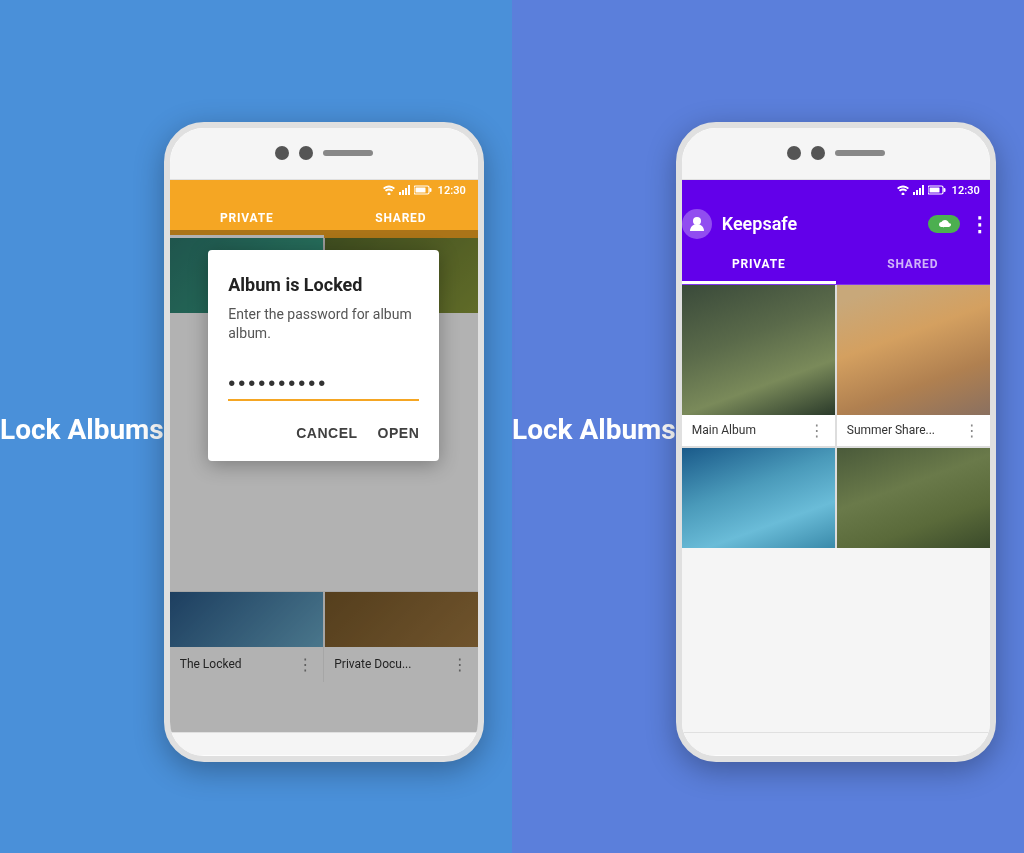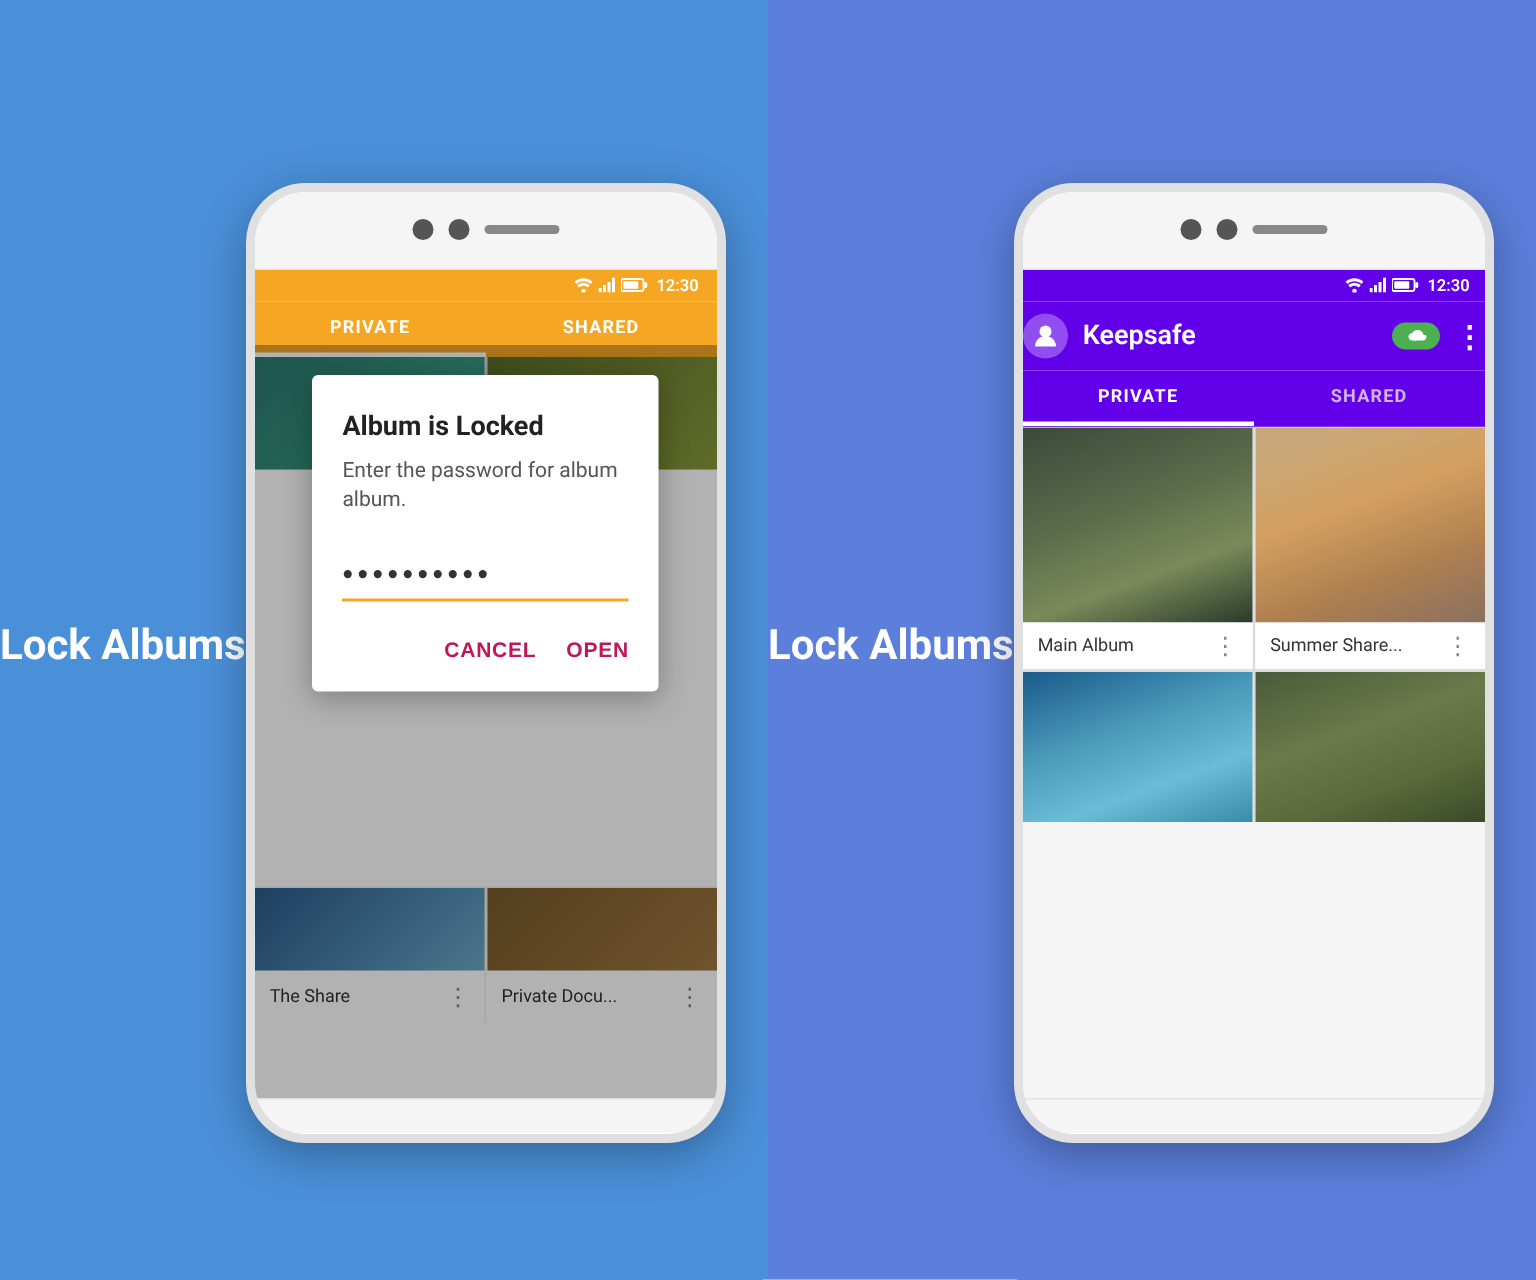--- a/index.html
+++ b/index.html
@@ -192,21 +192,21 @@
     .dialog-actions {
       display: flex;
       justify-content: flex-end;
       gap: 20px;
     }
 
     .dialog-btn {
       font-size: 14px;
       font-weight: 700;
       letter-spacing: 0.5px;
-      color: #be185d;
+      color: #404040;
       cursor: pointer;
       background: none;
       border: none;
       padding: 4px 0;
     }
 
     .three-dots {
       color: #888;
       font-size: 16px;
       cursor: pointer;
@@ -388,21 +388,21 @@
         </div>
       </div>
 
       <div style="position:absolute; bottom: 50px; left:0; right:0; background:white; z-index:5; border-top:1px solid #eee;">
         <div style="display:grid; grid-template-columns:1fr 1fr; gap:2px; background:#eee;">
           <div style="height:55px; background: linear-gradient(135deg,#2a5a8a,#6aaac8);"></div>
           <div style="height:55px; background: linear-gradient(135deg,#7a5a2a,#a07840);"></div>
         </div>
         <div style="display:flex; background:white;">
           <div style="flex:1; display:flex; align-items:center; justify-content:space-between; padding:8px 10px; font-size:12px; color:#333; border-right:1px solid #eee;">
-            <span>The Share</span>
+            <span>The Locked</span>
             <span class="three-dots">⋮</span>
           </div>
           <div style="flex:1; display:flex; align-items:center; justify-content:space-between; padding:8px 10px; font-size:12px; color:#333;">
             <span>Private Docu...</span>
             <span class="three-dots">⋮</span>
           </div>
         </div>
       </div>
 
     </div>

